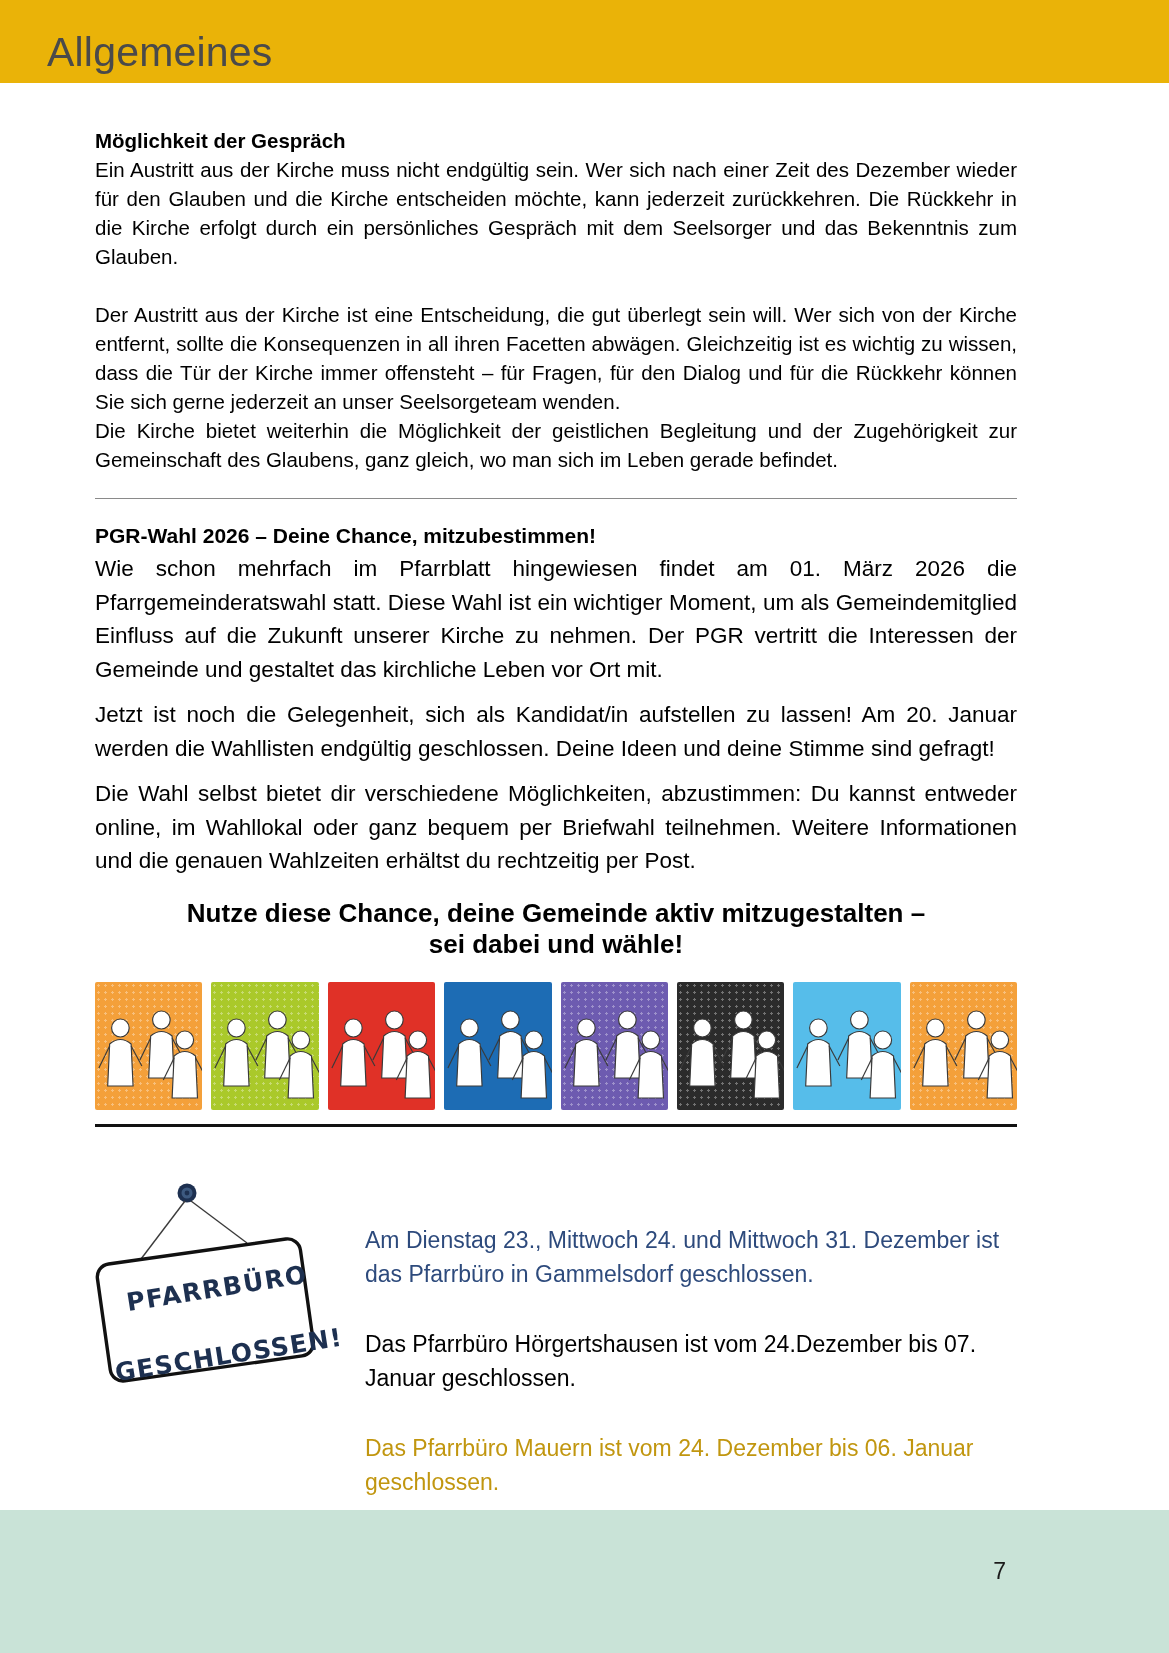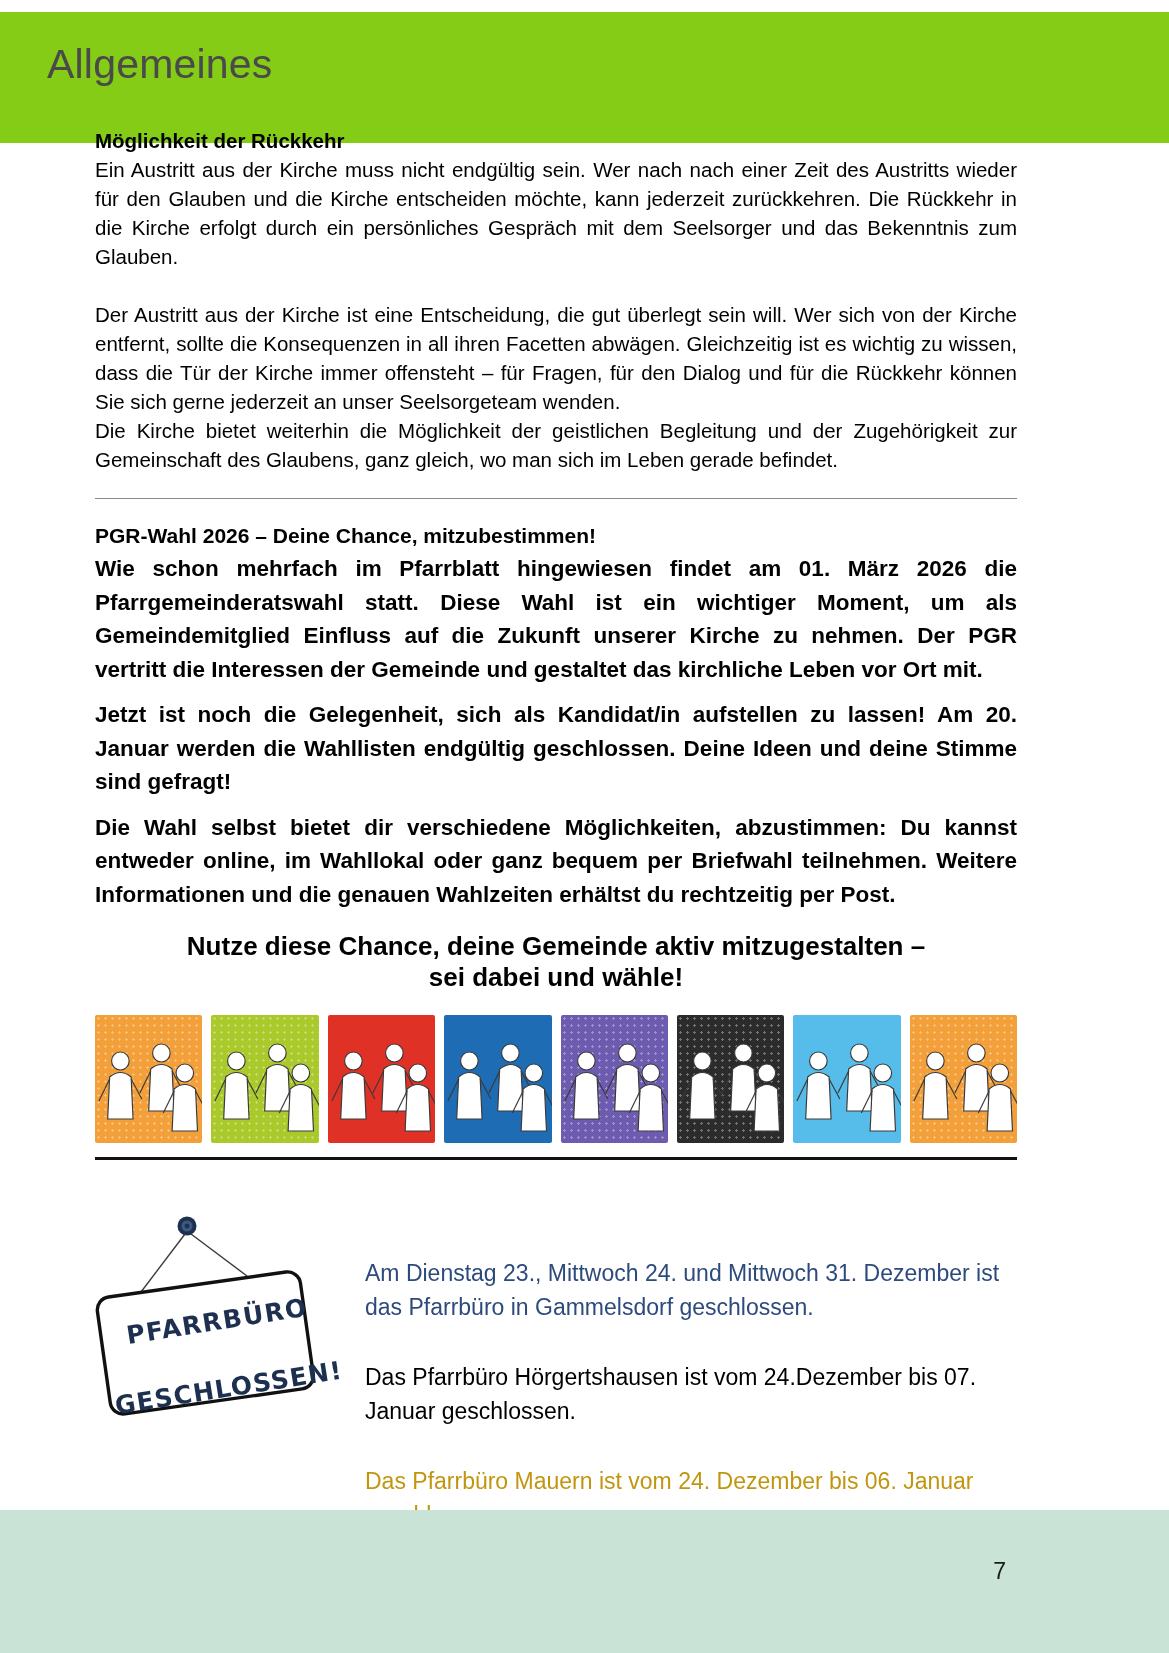--- a/index.html
+++ b/index.html
@@ -9,23 +9,23 @@
     background:#ffffff;
     font-family:"Liberation Sans", sans-serif;
     color:#1a1a1a;
     position:relative;
     overflow:hidden;
   }
 
   
   .header-band{
     position:absolute;
-    left:0; top:12px;
-    width:1169px; height:131px;
-    background:#84cc16;
+    left:0; top:0;
+    width:1169px; height:83px;
+    background:#eab308;
   }
   .header-title{
     position:absolute;
     left:47px; top:30px;
     font-size:41px;
     font-weight:400;
     color:#4a4a4a;
     letter-spacing:0.2px;
     line-height:1.1;
   }
@@ -80,21 +80,20 @@
     line-height:30px;
     margin-bottom:1px;
     color:#000;
   }
   .pgr-text{
     font-size:22.5px;
     line-height:33.5px;
     text-align:justify;
     color:#000;
     margin-bottom:12px;
-    font-weight:bold;
   }
   .pgr-text:last-of-type{margin-bottom:0;}
   .pgr-callout{
     font-size:26px;
     font-weight:bold;
     line-height:31px;
     text-align:center;
     color:#000;
     margin-top:20px;
   }
@@ -163,22 +162,22 @@
 </head>
 <body>
 
 <div class="header-band">
   <div class="header-title">Allgemeines</div>
 </div>
 
 <div class="content">
 
   <div>
-    <p class="section-heading">Möglichkeit der Rückkehr</p>
-    <p class="body-text">Ein Austritt aus der Kirche muss nicht endgültig sein. Wer nach nach einer Zeit des Austritts wieder für den Glauben und die Kirche entscheiden möchte, kann jederzeit zurückkehren. Die Rückkehr in die Kirche erfolgt durch ein persönliches Gespräch mit dem Seelsorger und das Bekenntnis zum Glauben.</p>
+    <p class="section-heading">Möglichkeit der Gespräch</p>
+    <p class="body-text">Ein Austritt aus der Kirche muss nicht endgültig sein. Wer sich nach einer Zeit des Dezember wieder für den Glauben und die Kirche entscheiden möchte, kann jederzeit zurückkehren. Die Rückkehr in die Kirche erfolgt durch ein persönliches Gespräch mit dem Seelsorger und das Bekenntnis zum Glauben.</p>
     <div class="gap"></div>
     <p class="body-text">Der Austritt aus der Kirche ist eine Entscheidung, die gut überlegt sein will. Wer sich von der Kirche entfernt, sollte die Konsequenzen in all ihren Facetten abwägen. Gleichzeitig ist es wichtig zu wissen, dass die Tür der Kirche immer offensteht – für Fragen, für den Dialog und für die Rückkehr können Sie sich gerne jederzeit an unser Seelsorgeteam wenden.</p>
     <p class="body-text">Die Kirche bietet weiterhin die Möglichkeit der geistlichen Begleitung und der Zugehörigkeit zur Gemeinschaft des Glaubens, ganz gleich, wo man sich im Leben gerade befindet.</p>
   </div>
 
   <hr class="rule">
 
   <div>
     <p class="pgr-heading">PGR-Wahl 2026 – Deine Chance, mitzubestimmen!</p>
     <p class="pgr-text">Wie schon mehrfach im Pfarrblatt hingewiesen findet am 01. März 2026 die Pfarrgemeinderatswahl statt. Diese Wahl ist ein wichtiger Moment, um als Gemeindemitglied Einfluss auf die Zukunft unserer Kirche zu nehmen. Der PGR vertritt die Interessen der Gemeinde und gestaltet das kirchliche Leben vor Ort mit.</p>

